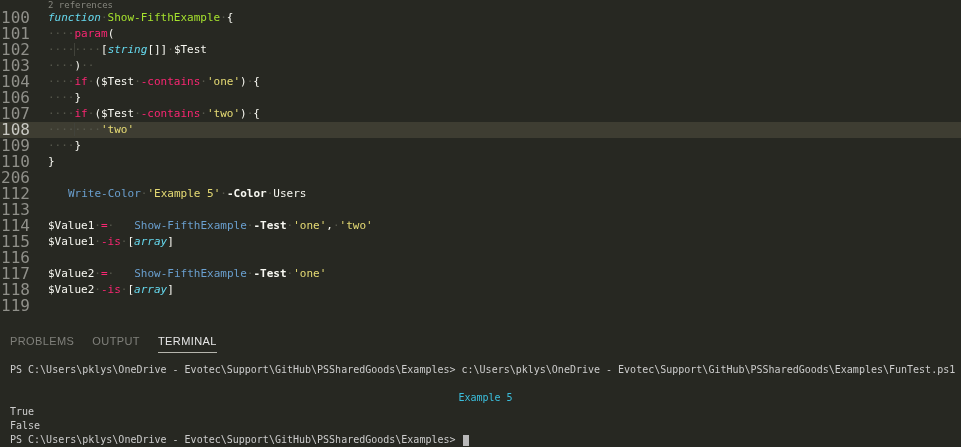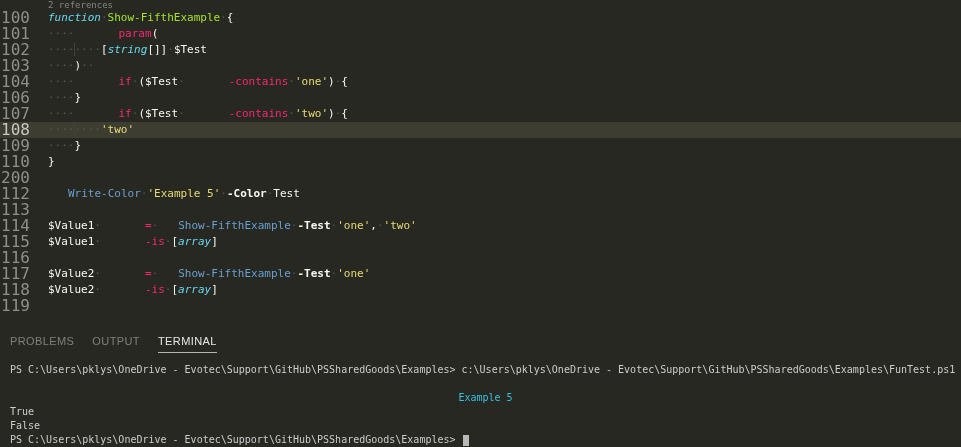--- a/index.html
+++ b/index.html
@@ -18,21 +18,21 @@
   }
   .code-line { display:flex; height:16px; line-height:16px; font-size:11px; white-space:pre; }
   .code-line.active { background:#3e3d32; }
   .gutter {
     flex:none; width:30px; text-align:right;
     color:#90908a; font-size:16px; user-select:none;
   }
   .code-line.active .gutter { color:#c8c8c2; }
   .code-text { padding-left:18px; }
   .c-ital { color:#66d9ef; font-style:italic; }
-  .c-pink { color:#f92672;margin-left:44px; }
+  .c-pink { color:#f92672; }
   .c-lime { color:#a6e22e; }
   .c-call { color:#6a9fce;margin-left:20px; }
   .c-var  { color:#f8f8f2; font-weight:normal; }
   .c-par  { color:#f8f8f2; font-weight:bold; }
   .c-pl   { color:#f8f8f2; }
   .c-str  { color:#e6db74; }
   .c-ws, .c-ind { color:#56574c; }
   .ind-guide { border-left:1px solid #41423a; margin-left:-1px; }
 
   
@@ -70,22 +70,22 @@
         <div class="code-line"><div class="gutter">100</div><div class="code-text"><span class="c-ital">function</span><span class="c-ws">·</span><span class="c-lime">Show-FifthExample</span><span class="c-ws">·</span><span class="c-pl">{</span></div></div>
         <div class="code-line"><div class="gutter">101</div><div class="code-text"><span class="c-ind">····</span><span class="c-pink">param</span><span class="c-pl">(</span></div></div>
         <div class="code-line"><div class="gutter">102</div><div class="code-text"><span class="c-ind">····</span><span class="c-ind ind-guide">····</span><span class="c-pl">[</span><span class="c-ital">string</span><span class="c-pl">[]]</span><span class="c-ws">·</span><span class="c-var">$Test</span></div></div>
         <div class="code-line"><div class="gutter">103</div><div class="code-text"><span class="c-ind">····</span><span class="c-pl">)</span><span class="c-ws">··</span></div></div>
         <div class="code-line"><div class="gutter">104</div><div class="code-text"><span class="c-ind">····</span><span class="c-pink">if</span><span class="c-ws">·</span><span class="c-pl">(</span><span class="c-var">$Test</span><span class="c-ws">·</span><span class="c-pink">-contains</span><span class="c-ws">·</span><span class="c-str">'one'</span><span class="c-pl">)</span><span class="c-ws">·</span><span class="c-pl">{</span></div></div>
         <div class="code-line"><div class="gutter">106</div><div class="code-text"><span class="c-ind">····</span><span class="c-pl">}</span></div></div>
         <div class="code-line"><div class="gutter">107</div><div class="code-text"><span class="c-ind">····</span><span class="c-pink">if</span><span class="c-ws">·</span><span class="c-pl">(</span><span class="c-var">$Test</span><span class="c-ws">·</span><span class="c-pink">-contains</span><span class="c-ws">·</span><span class="c-str">'two'</span><span class="c-pl">)</span><span class="c-ws">·</span><span class="c-pl">{</span></div></div>
         <div class="code-line active"><div class="gutter">108</div><div class="code-text"><span class="c-ind">····</span><span class="c-ind ind-guide">····</span><span class="c-str">'two'</span></div></div>
         <div class="code-line"><div class="gutter">109</div><div class="code-text"><span class="c-ind">····</span><span class="c-pl">}</span></div></div>
         <div class="code-line"><div class="gutter">110</div><div class="code-text"><span class="c-pl">}</span></div></div>
-        <div class="code-line"><div class="gutter">200</div><div class="code-text"></div></div>
-        <div class="code-line"><div class="gutter">112</div><div class="code-text"><span class="c-call">Write-Color</span><span class="c-ws">·</span><span class="c-str">'Example 5'</span><span class="c-ws">·</span><span class="c-par">-Color</span><span class="c-ws">·</span><span class="c-pl">Test</span></div></div>
+        <div class="code-line"><div class="gutter">206</div><div class="code-text"></div></div>
+        <div class="code-line"><div class="gutter">112</div><div class="code-text"><span class="c-call">Write-Color</span><span class="c-ws">·</span><span class="c-str">'Example 5'</span><span class="c-ws">·</span><span class="c-par">-Color</span><span class="c-ws">·</span><span class="c-pl">Users</span></div></div>
         <div class="code-line"><div class="gutter">113</div><div class="code-text"></div></div>
         <div class="code-line"><div class="gutter">114</div><div class="code-text"><span class="c-var">$Value1</span><span class="c-ws">·</span><span class="c-pink">=</span><span class="c-ws">·</span><span class="c-call">Show-FifthExample</span><span class="c-ws">·</span><span class="c-par">-Test</span><span class="c-ws">·</span><span class="c-str">'one'</span><span class="c-pl">,</span><span class="c-ws">·</span><span class="c-str">'two'</span></div></div>
         <div class="code-line"><div class="gutter">115</div><div class="code-text"><span class="c-var">$Value1</span><span class="c-ws">·</span><span class="c-pink">-is</span><span class="c-ws">·</span><span class="c-pl">[</span><span class="c-ital">array</span><span class="c-pl">]</span></div></div>
         <div class="code-line"><div class="gutter">116</div><div class="code-text"></div></div>
         <div class="code-line"><div class="gutter">117</div><div class="code-text"><span class="c-var">$Value2</span><span class="c-ws">·</span><span class="c-pink">=</span><span class="c-ws">·</span><span class="c-call">Show-FifthExample</span><span class="c-ws">·</span><span class="c-par">-Test</span><span class="c-ws">·</span><span class="c-str">'one'</span></div></div>
         <div class="code-line"><div class="gutter">118</div><div class="code-text"><span class="c-var">$Value2</span><span class="c-ws">·</span><span class="c-pink">-is</span><span class="c-ws">·</span><span class="c-pl">[</span><span class="c-ital">array</span><span class="c-pl">]</span></div></div>
         <div class="code-line"><div class="gutter">119</div><div class="code-text"></div></div>
       </div>
   </div>
 

